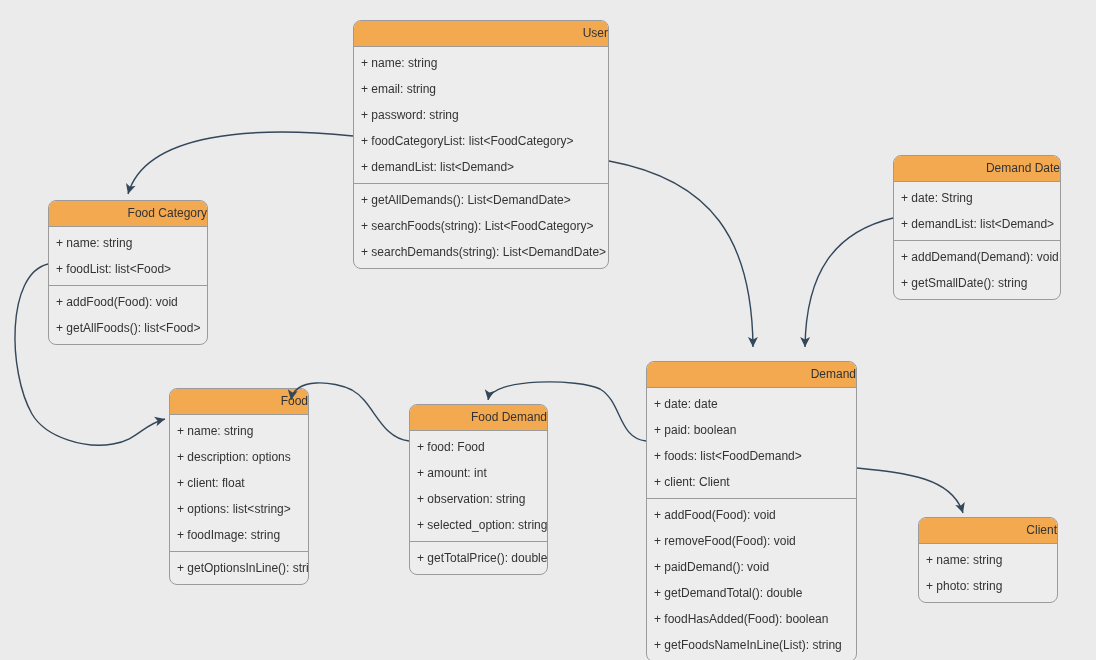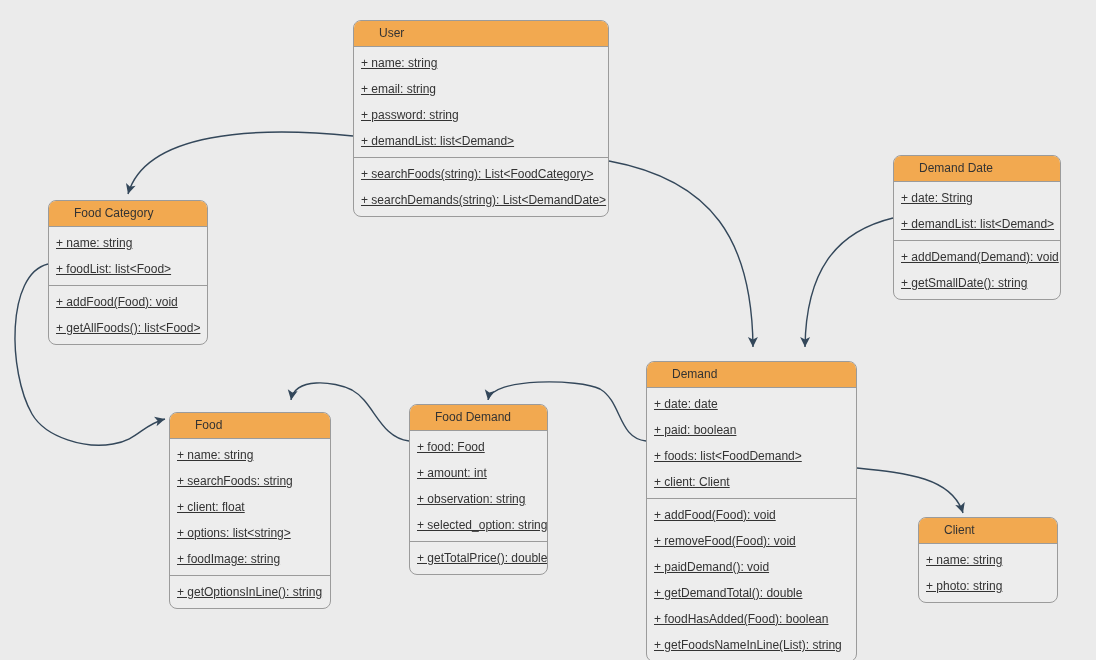--- a/index.html
+++ b/index.html
@@ -21,32 +21,31 @@
     color: #333333;
     font-size: 12px;
     box-sizing: border-box;
   }
   .class-title {
     background: #f2a950;
     border-bottom: 1px solid #9b9b9b;
     border-radius: 7px 7px 0 0;
     height: 25px;
     line-height: 25px;
-    text-align: left;
+    text-align: right;
     padding-left: 25px;
   }
   .rows { padding: 3px 0; }
   .rows.methods { border-top: 1px solid #9b9b9b; }
   .row {
     height: 26px;
     line-height: 26px;
     padding: 0 7px;
     white-space: nowrap;
     overflow: hidden;
-    text-decoration: underline;
   }
   svg.edges {
     position: absolute;
     left: 0; top: 0;
     pointer-events: none;
   }
   svg.edges path.edge {
     fill: none;
     stroke: #33475a;
     stroke-width: 1.4;
@@ -57,23 +56,25 @@
 <body>
 
 <div id="canvas">
 
   <div class="class-box" style="left:353px; top:20px; width:256px;">
     <div class="class-title">User</div>
     <div class="rows">
       <div class="row">+ name: string</div>
       <div class="row">+ email: string</div>
       <div class="row">+ password: string</div>
+      <div class="row">+ foodCategoryList: list&lt;FoodCategory&gt;</div>
       <div class="row">+ demandList: list&lt;Demand&gt;</div>
     </div>
     <div class="rows methods">
+      <div class="row">+ getAllDemands(): List&lt;DemandDate&gt;</div>
       <div class="row">+ searchFoods(string): List&lt;FoodCategory&gt;</div>
       <div class="row">+ searchDemands(string): List&lt;DemandDate&gt;</div>
     </div>
   </div>
 
   <div class="class-box" style="left:48px; top:200px; width:160px;">
     <div class="class-title">Food Category</div>
     <div class="rows">
       <div class="row">+ name: string</div>
       <div class="row">+ foodList: list&lt;Food&gt;</div>
@@ -107,25 +108,25 @@
     <div class="rows methods">
       <div class="row">+ addFood(Food): void</div>
       <div class="row">+ removeFood(Food): void</div>
       <div class="row">+ paidDemand(): void</div>
       <div class="row">+ getDemandTotal(): double</div>
       <div class="row">+ foodHasAdded(Food): boolean</div>
       <div class="row">+ getFoodsNameInLine(List): string</div>
     </div>
   </div>
 
-  <div class="class-box" style="left:169px; top:412px; width:162px;">
+  <div class="class-box" style="left:169px; top:388px; width:140px;">
     <div class="class-title">Food</div>
     <div class="rows">
       <div class="row">+ name: string</div>
-      <div class="row">+ searchFoods: string</div>
+      <div class="row">+ description: options</div>
       <div class="row">+ client: float</div>
       <div class="row">+ options: list&lt;string&gt;</div>
       <div class="row">+ foodImage: string</div>
     </div>
     <div class="rows methods">
       <div class="row">+ getOptionsInLine(): string</div>
     </div>
   </div>
 
   <div class="class-box" style="left:409px; top:404px; width:139px;">

